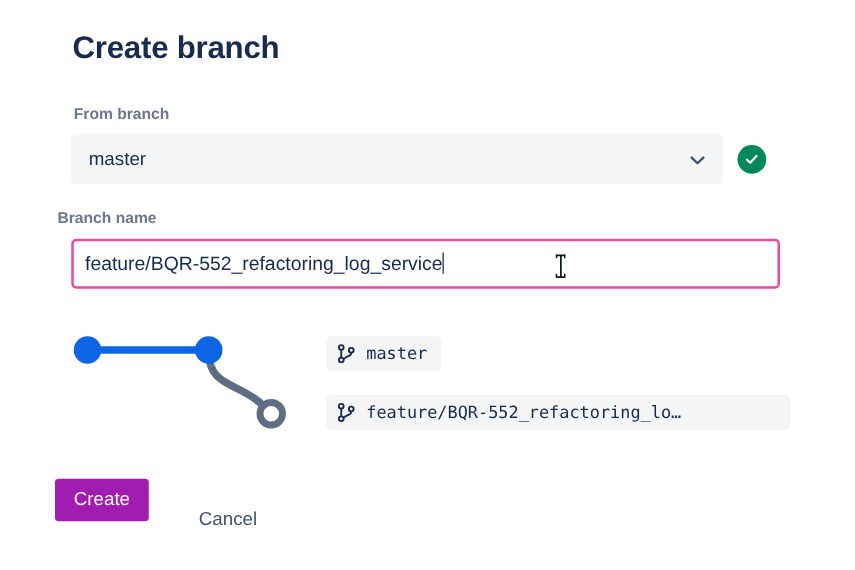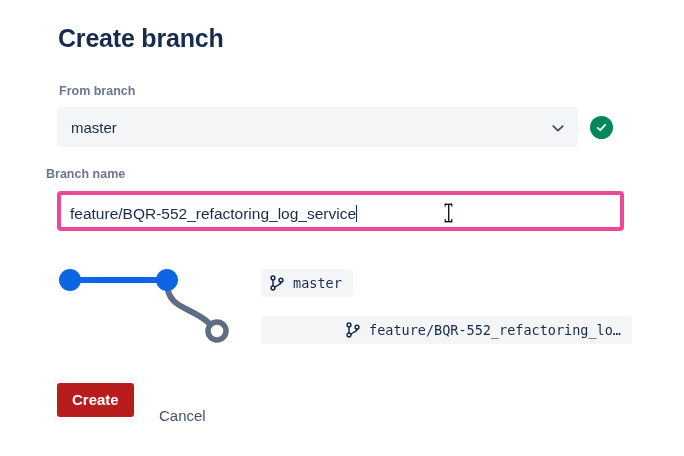--- a/index.html
+++ b/index.html
@@ -100,21 +100,21 @@
 
   
   .branch-name-input {
     position: absolute;
     left: 57px;
     top: 191px;
     width: 567px;
     height: 40px;
     box-sizing: border-box;
     background: #FFFFFF;
-    border: 4px solid #ec4899;
+    border: 2px solid #ec4899;
     border-radius: 4px;
     cursor: text;
   }
   .branch-name-text {
     position: absolute;
     left: 9px;
     top: 9px;
     font-size: 15.5px;
     color: #172B4D;
     line-height: 20px;
@@ -155,51 +155,51 @@
     height: 28px;
     background: #F4F5F7;
     border-radius: 4px;
     display: flex;
     align-items: center;
     box-sizing: border-box;
     padding: 0 11px 0 9px;
     overflow: hidden;
   }
   .chip-master { left: 261px; top: 269px; }
-  .chip-feature { left: 261px; top: 316px; width: 371px; justify-content: flex-end; }
+  .chip-feature { left: 261px; top: 316px; width: 371px; }
   .chip-icon {
     width: 14px;
     height: 16px;
     margin-right: 9px;
     flex: 0 0 auto;
   }
   .chip-icon svg { display: block; }
   .chip-label {
     font-family: "DejaVu Sans Mono", "Liberation Mono", monospace;
     font-size: 13.5px;
     color: #172B4D;
     line-height: 18px;
     white-space: nowrap;
     overflow: hidden;
   }
 
   
   .btn-create {
     position: absolute;
-    left: 57px;
+    left: 44px;
     top: 383px;
     height: 34px;
     padding: 0 15px;
-    background: #b91c1c;
+    background: #a21caf;
     color: #FFFFFF;
     border: none;
     border-radius: 3px;
     font-family: "Liberation Sans", sans-serif;
     font-size: 15px;
-    font-weight: 700;
+    font-weight: 400;
     line-height: 34px;
     cursor: pointer;
   }
   .btn-cancel {
     position: absolute;
     left: 155px;
     top: 383px;
     height: 34px;
     padding: 0 4px;
     background: transparent;

